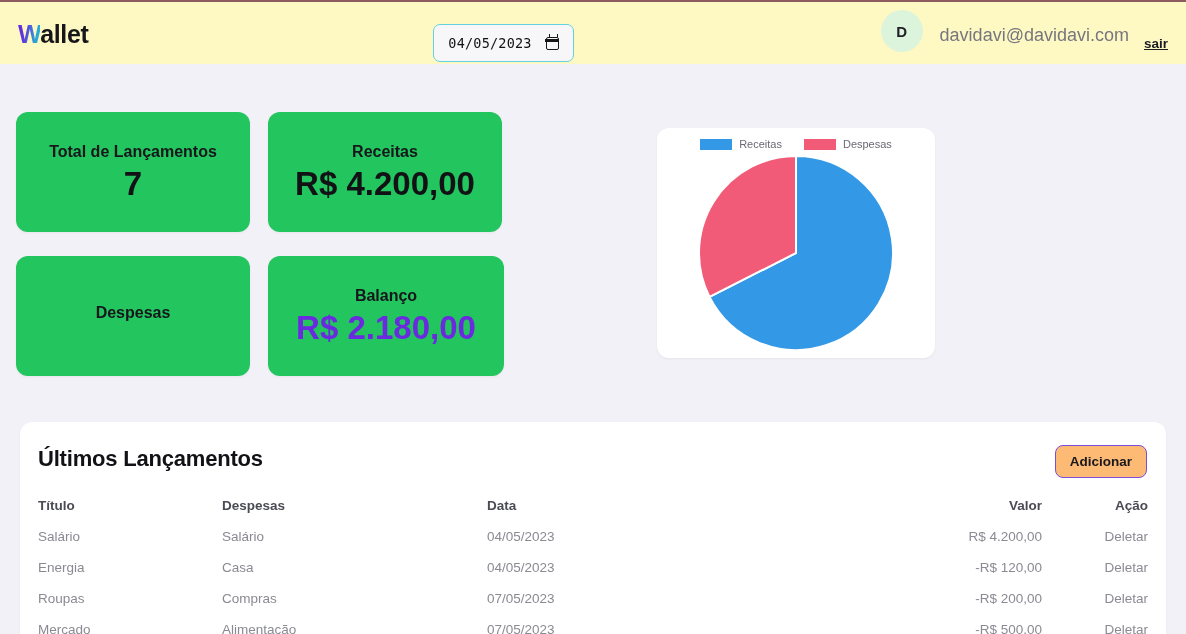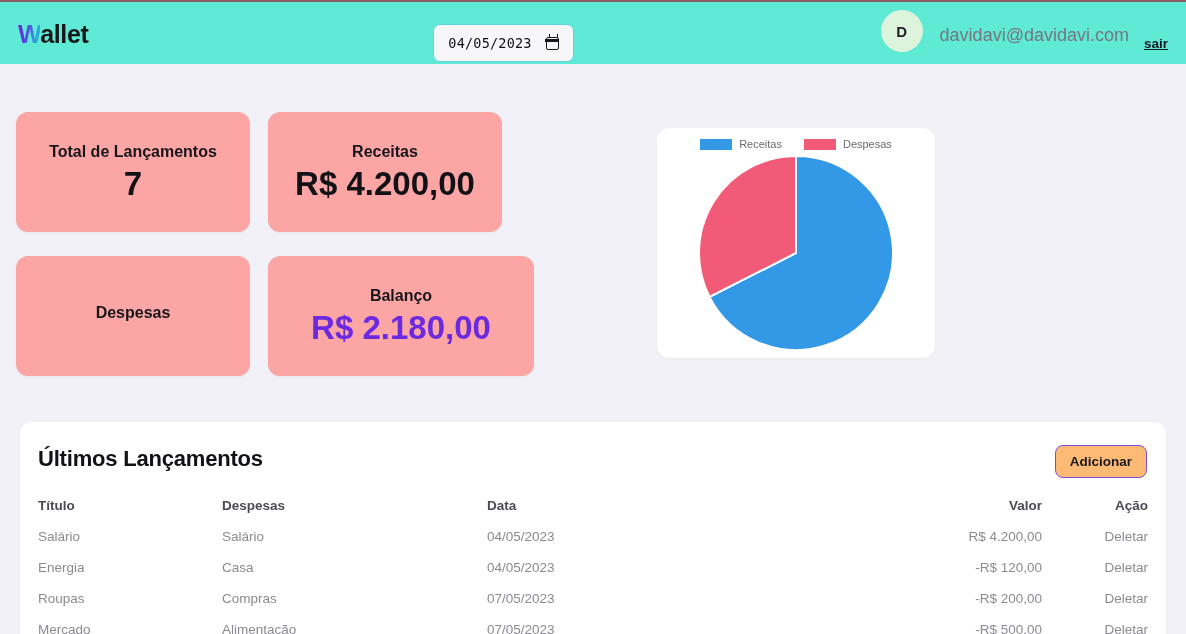--- a/index.html
+++ b/index.html
@@ -25,21 +25,21 @@
     height: 2px;
     background: #8d5b60;
   }
 
   
   .header {
     position: absolute;
     top: 2px; left: 0;
     width: 1186px;
     height: 62px;
-    background: #5eead4;
+    background: #fef9c3;
     display: flex;
     align-items: center;
   }
 
   .logo {
     position: absolute;
     left: 18px;
     top: 20px;
     font-size: 25px;
     font-weight: bold;
@@ -131,21 +131,21 @@
     color: #1b1b22;
     text-decoration: underline;
     cursor: pointer;
     white-space: nowrap;
     margin-top: 16px;
   }
 
   
   .stat-card {
     position: absolute;
-    background: #fca5a5;
+    background: #22c55e;
     border-radius: 12px;
     box-shadow: 0 1px 3px rgba(25,20,60,0.05);
     display: flex;
     flex-direction: column;
     align-items: center;
     justify-content: center;
   }
   .stat-card .stat-label {
     font-size: 16px;
     font-weight: bold;
@@ -155,21 +155,21 @@
   .stat-card .stat-value {
     font-weight: bold;
     color: #111116;
     line-height: 1.05;
     white-space: nowrap;
   }
 
   #card-total { left: 16px;  top: 112px; width: 234px; height: 120px; }
   #card-receitas { left: 268px; top: 112px; width: 234px; height: 120px; }
   #card-despesas { left: 16px;  top: 256px; width: 234px; height: 120px; }
-  #card-balanco  { left: 268px; top: 256px; width: 266px; height: 120px; }
+  #card-balanco  { left: 268px; top: 256px; width: 236px; height: 120px; }
 
   #card-total .stat-value    { font-size: 33px; }
   #card-receitas .stat-value { font-size: 33px; }
   #card-despesas .stat-value { font-size: 33px; }
   #card-balanco .stat-value  { font-size: 33px; color: #6b29e0; }
 
   
   .chart-card {
     position: absolute;
     left: 657px;

